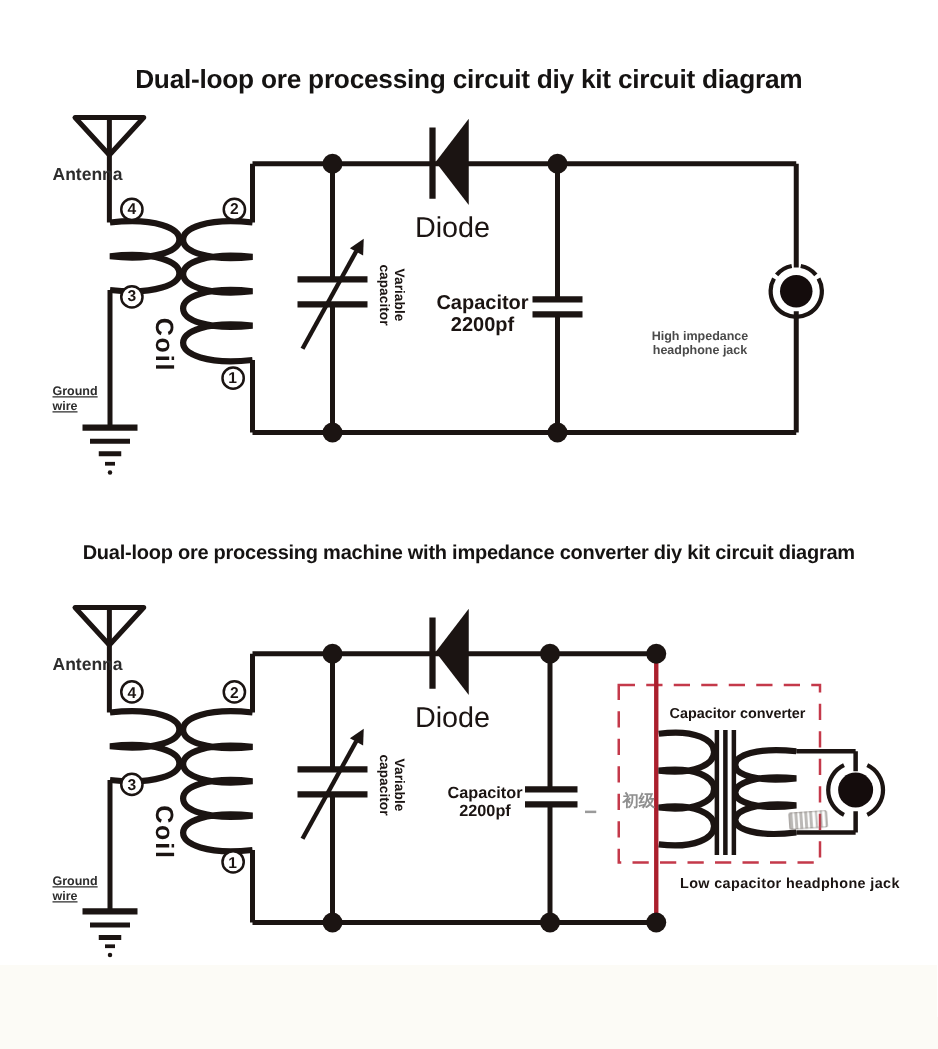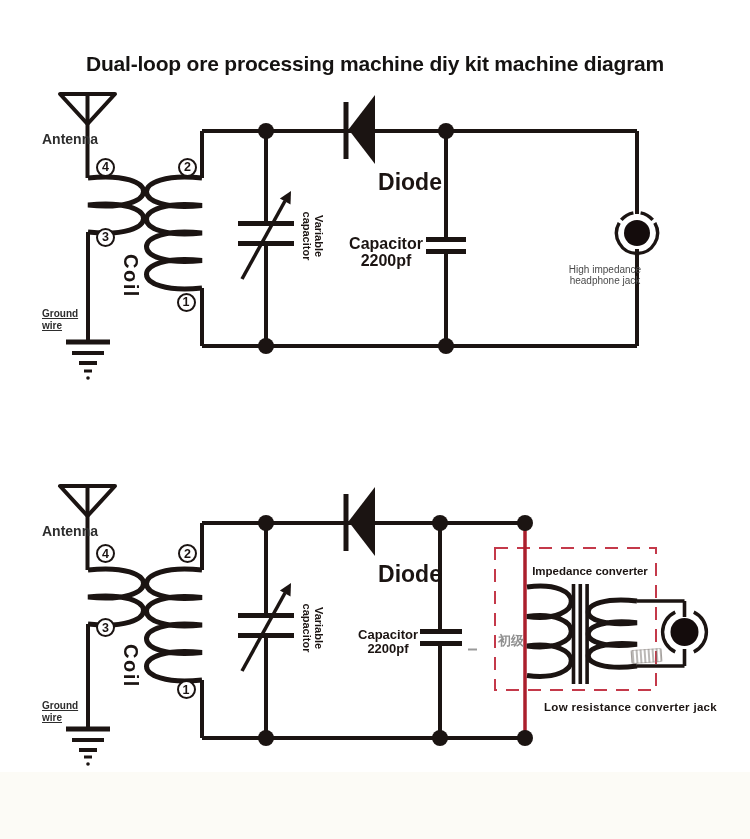--- a/index.html
+++ b/index.html
@@ -15,21 +15,21 @@
   .lbl-small{font-size:14px;font-weight:700;color:#2d2d2d;}
   .lbl-ground{font-size:10px;font-weight:700;color:#2d2d2d;white-space:pre-line;line-height:11.5px;text-decoration:underline;}
   .circ{
     width:19px;height:19px;border:2.4px solid #1b1412;border-radius:50%;background:#fff;
     font-size:12.5px;font-weight:700;display:flex;align-items:center;justify-content:center;box-sizing:border-box;
   }
   .rot{transform:translate(-50%,-50%) rotate(90deg);transform-origin:center;}
   .ctr{transform:translate(-50%,-50%);}
   .coil-lbl{font-size:20px;font-weight:700;letter-spacing:1.5px;}
   .varcap-lbl{font-size:11px;font-weight:700;white-space:pre-line;text-align:center;line-height:12px;}
-  .diode-lbl{font-size:23px;font-weight:700;margin-left:48px;}
+  .diode-lbl{font-size:23px;font-weight:400;}
   .cap-lbl-1{font-size:16px;font-weight:700;text-align:center;line-height:16.5px;white-space:pre-line;}
   .cap-lbl-2{font-size:13px;font-weight:700;text-align:center;line-height:13.5px;white-space:pre-line;}
   .hijack-lbl{font-size:10px;color:#4a4a4a;text-align:center;line-height:11px;white-space:pre-line;}
   .imp-lbl{font-size:11.5px;font-weight:700;white-space:nowrap;}
   .cn-lbl{font-size:13px;color:#8f8f8f;}
   .lowjack-lbl{font-size:11.5px;font-weight:700;letter-spacing:0.3px;white-space:nowrap;}
   .smudge{
     left:631px;top:649px;width:29px;height:12px;border:1px solid rgba(130,125,120,.45);
     background:repeating-linear-gradient(90deg,rgba(120,115,110,.5) 0 2px,rgba(255,255,255,0) 2px 4px);
     filter:blur(.6px);transform:rotate(-4deg);border-radius:2px;
@@ -161,48 +161,49 @@
         <circle cx="266" cy="523" r="8"></circle>
           <circle cx="440" cy="523" r="8"></circle>
           <circle cx="525" cy="523" r="8"></circle>
         <circle cx="266" cy="738" r="8"></circle>
           <circle cx="440" cy="738" r="8"></circle>
           <circle cx="525" cy="738" r="8"></circle>
       </g>
     </g>
   </svg>
 
-  <div class="abs title title1">Dual-loop ore processing machine diy kit machine diagram</div>
+  <div class="abs title title1">Dual-loop ore processing circuit diy kit circuit diagram</div>
   <div class="abs lbl-small" style="left:42px;top:131px;">Antenna</div>
   <div class="abs circ" style="left:96px;top:157.5px;">4</div>
   <div class="abs circ" style="left:96px;top:227.5px;">3</div>
   <div class="abs circ" style="left:178px;top:157.5px;">2</div>
   <div class="abs circ" style="left:176.5px;top:292.5px;">1</div>
   <div class="abs coil-lbl rot" style="left:130px;top:276px;">Coil</div>
   <div class="abs lbl-ground" style="left:42px;top:308px;">Ground
 wire</div>
   <div class="abs varcap-lbl rot" style="left:313px;top:236px;">Variable
 capacitor</div>
   <div class="abs diode-lbl ctr" style="left:362px;top:182px;">Diode</div>
   <div class="abs cap-lbl-1 ctr" style="left:386px;top:252px;">Capacitor
 2200pf</div>
-  <div class="abs hijack-lbl ctr" style="left:605px;top:275px;">High impedance
+  <div class="abs hijack-lbl ctr" style="left:560px;top:275px;font-weight:bold;">High impedance
 headphone jack</div>
 
+  <div class="abs title title2">Dual-loop ore processing machine with impedance converter diy kit circuit diagram</div>
   <div class="abs lbl-small" style="left:42px;top:523px;">Antenna</div>
   <div class="abs circ" style="left:96px;top:544px;">4</div>
   <div class="abs circ" style="left:96px;top:618px;">3</div>
   <div class="abs circ" style="left:178px;top:544px;">2</div>
   <div class="abs circ" style="left:176.5px;top:680px;">1</div>
   <div class="abs coil-lbl rot" style="left:130px;top:666px;">Coil</div>
   <div class="abs lbl-ground" style="left:42px;top:700px;">Ground
 wire</div>
   <div class="abs varcap-lbl rot" style="left:313px;top:628px;">Variable
 capacitor</div>
   <div class="abs diode-lbl ctr" style="left:362px;top:574px;">Diode</div>
   <div class="abs cap-lbl-2 ctr" style="left:388px;top:641px;">Capacitor
 2200pf</div>
-  <div class="abs imp-lbl ctr" style="left:590px;top:570.5px;">Impedance converter</div>
+  <div class="abs imp-lbl ctr" style="left:590px;top:570.5px;">Capacitor converter</div>
   <div class="abs cn-lbl" style="left:498px;top:632px;font-weight:bold;">初级</div>
-  <div class="abs lowjack-lbl" style="left:544px;top:701px;">Low resistance converter jack</div>
+  <div class="abs lowjack-lbl" style="left:544px;top:701px;">Low capacitor headphone jack</div>
   <div class="abs smudge"></div>
 
 </div>
 
 </body></html>

